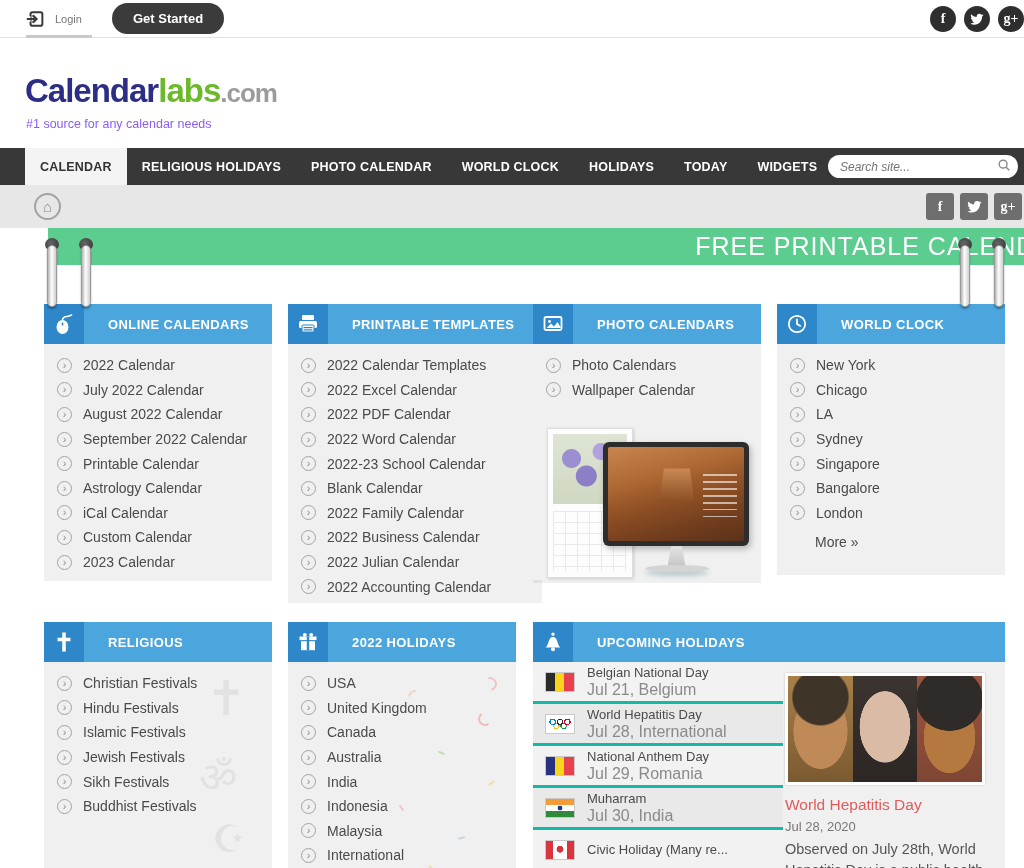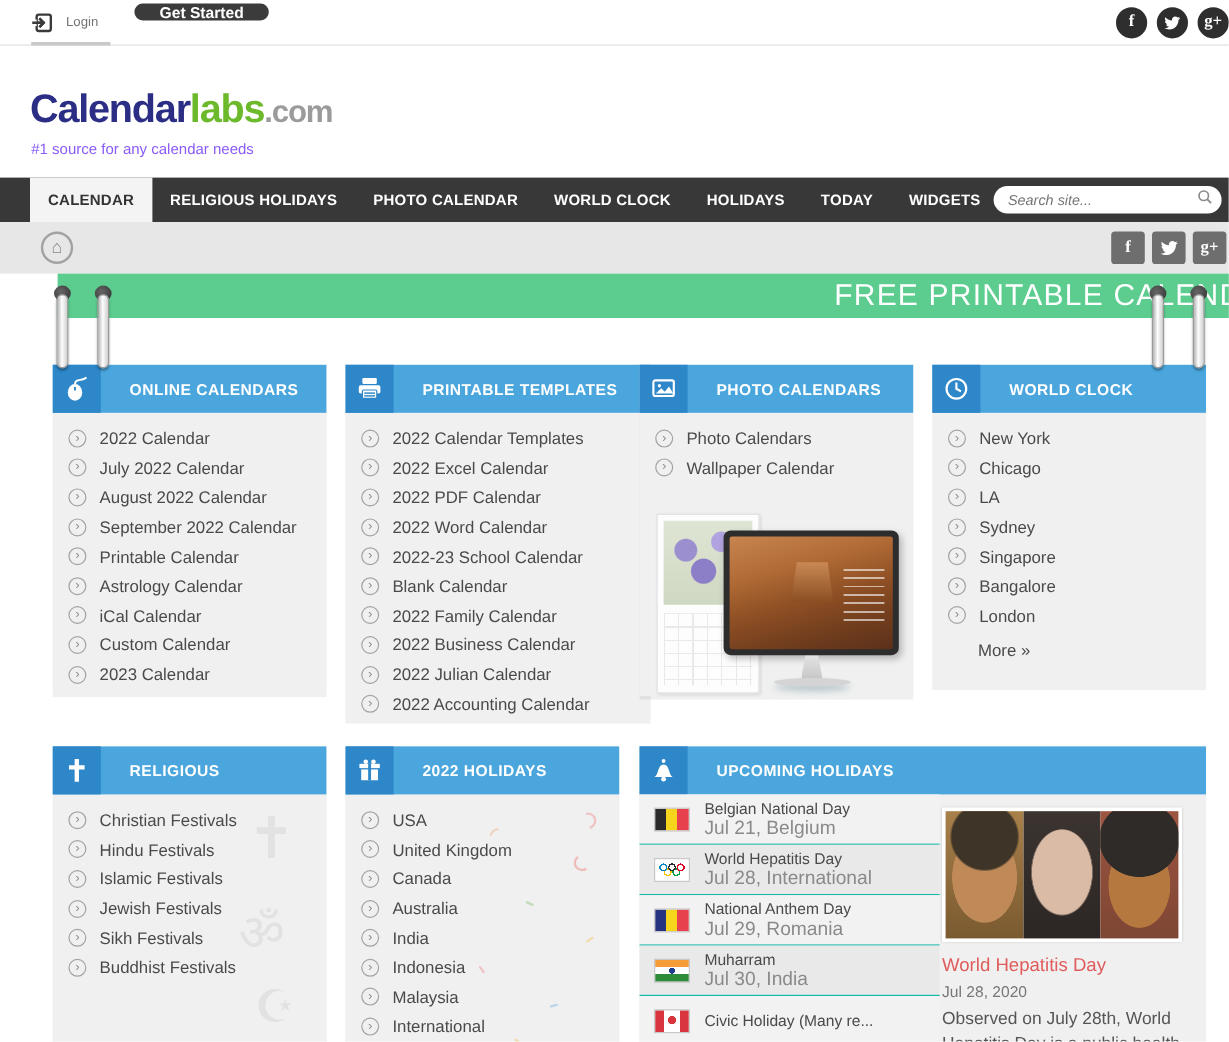--- a/index.html
+++ b/index.html
@@ -5,21 +5,21 @@
   * { margin:0; padding:0; box-sizing:border-box; }
   html,body { width:1024px; height:868px; }
   body { position:relative; overflow:hidden; background:#fff; font-family:"Liberation Sans",sans-serif; color:#4a4a4a; }
 
   
   .topbar { position:absolute; top:0; left:0; width:1024px; height:38px; background:#fff; border-bottom:1px solid #e2e2e2; }
   .login-wrap { position:absolute; left:26px; top:0; height:38px; display:flex; align-items:center; gap:9px; cursor:pointer; }
   .login-wrap svg { display:block; }
   .login-label { font-size:11px; color:#757575; }
   .login-underline { position:absolute; left:26px; top:35px; width:66px; height:3px; background:#c9c9c9; }
-  .get-started { position:absolute; left:112px; top:3px; height:14px; padding:0 21px; background:#3b3b3b; color:#fff; border:none; border-radius:16px; font-size:13px; font-weight:bold; font-family:inherit; display:flex; align-items:center; cursor:pointer; }
+  .get-started { position:absolute; left:112px; top:3px; height:31px; padding:0 21px; background:#3b3b3b; color:#fff; border:none; border-radius:16px; font-size:13px; font-weight:bold; font-family:inherit; display:flex; align-items:center; cursor:pointer; }
   .top-social { position:absolute; right:0; top:6px; display:flex; gap:8px; }
   .circle-icon { width:26px; height:26px; border-radius:50%; background:#2e2e2e; color:#fff; display:flex; align-items:center; justify-content:center; cursor:pointer; flex:none; }
   .circle-icon svg { display:block; }
   .circle-icon .txt { font-size:14px; font-weight:bold; font-family:"Liberation Serif",serif; }
 
   
   .masthead { position:absolute; top:39px; left:0; width:1024px; height:109px; background:#fff; }
   .logo { position:absolute; left:25px; top:33px; font-size:33px; font-weight:bold; letter-spacing:-1px; cursor:pointer; }
   .logo .l1 { color:#2b2e84; }
   .logo .l2 { color:#6cb92c; }
@@ -85,21 +85,21 @@
     position:relative; overflow:hidden; }
   .monitor .mesa { position:absolute; left:34%; top:18%; width:34%; height:40%; background:linear-gradient(#d2905c,#8a4e22); clip-path:polygon(12% 100%, 22% 12%, 78% 12%, 88% 100%); }
   .monitor .calov { position:absolute; right:7px; top:28%; width:34px; height:52%;
     background: repeating-linear-gradient(to bottom, rgba(255,255,255,.75) 0 1.5px, transparent 1.5px 7px); opacity:.8; }
   .mon-stand { position:absolute; left:123px; top:126px; width:18px; height:20px; background:linear-gradient(#e3e3e3,#c7c7c7); clip-path:polygon(20% 0,80% 0,100% 100%,0 100%); }
   .mon-base { position:absolute; left:100px; top:145px; width:64px; height:7px; border-radius:50%; background:#d4d4d4; box-shadow:0 4px 5px rgba(120,150,160,.45); }
 
   
   .uh-body { position:relative; height:250px; }
   .uh-list { position:absolute; left:0; top:0; width:250px; }
-  .uh-row { display:flex; align-items:center; gap:12px; height:42px; padding-left:12px; border-bottom:1px solid #14b8a6; cursor:pointer; }
+  .uh-row { display:flex; align-items:center; gap:12px; height:42px; padding-left:12px; border-bottom:3px solid #14b8a6; cursor:pointer; }
   .uh-row:nth-child(odd) { background:#f2f2f2; }
   .uh-row:nth-child(even) { background:#e9e9e9; }
   .flag { width:30px; height:20px; border:1px solid #c9c9c9; flex:none; background:#fff; }
   .flag[data-flag="belgium"] { background:linear-gradient(to right,#2b2b2b 0 33%,#f7d51d 33% 66%,#e8414e 66%); }
   .flag[data-flag="olympic"] { background:
       radial-gradient(circle at 24% 38%, transparent 0 2.1px, #0085c7 2.1px 3.3px, transparent 3.3px),
       radial-gradient(circle at 50% 38%, transparent 0 2.1px, #2b2b2b 2.1px 3.3px, transparent 3.3px),
       radial-gradient(circle at 76% 38%, transparent 0 2.1px, #df0024 2.1px 3.3px, transparent 3.3px),
       radial-gradient(circle at 37% 60%, transparent 0 2.1px, #f4c300 2.1px 3.3px, transparent 3.3px),
       radial-gradient(circle at 63% 60%, transparent 0 2.1px, #009f3d 2.1px 3.3px, transparent 3.3px), #fff; }

